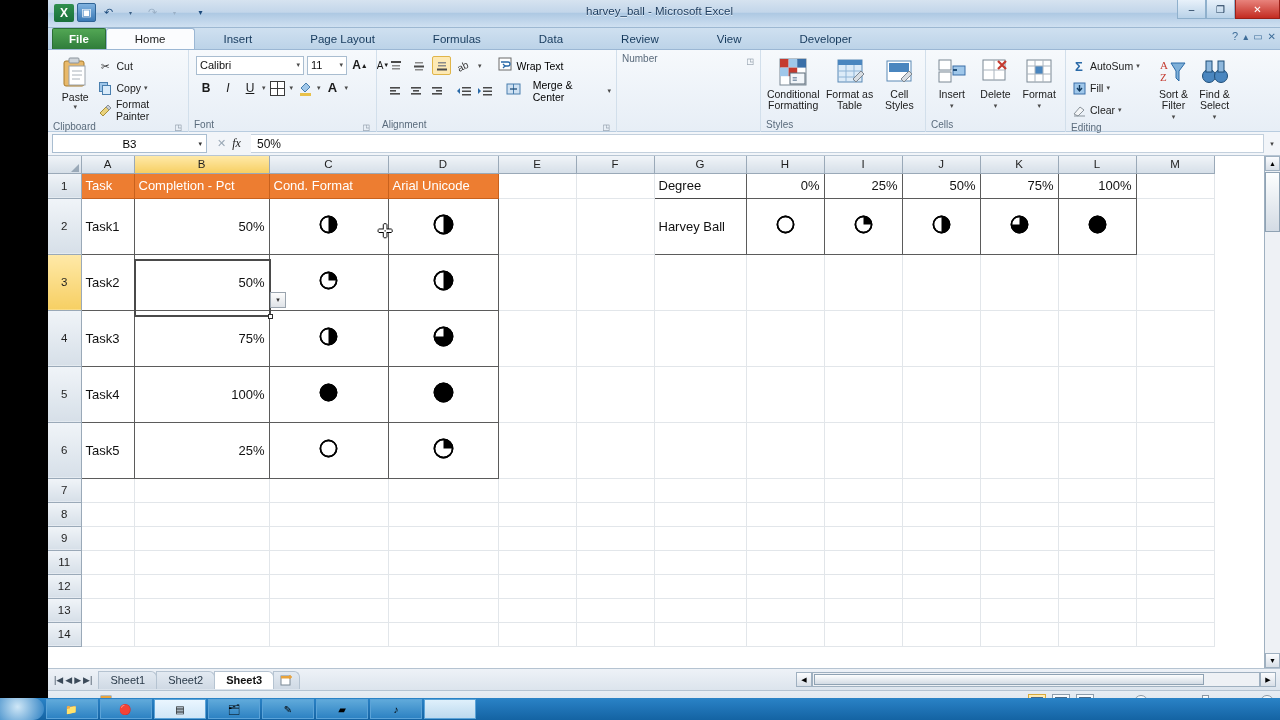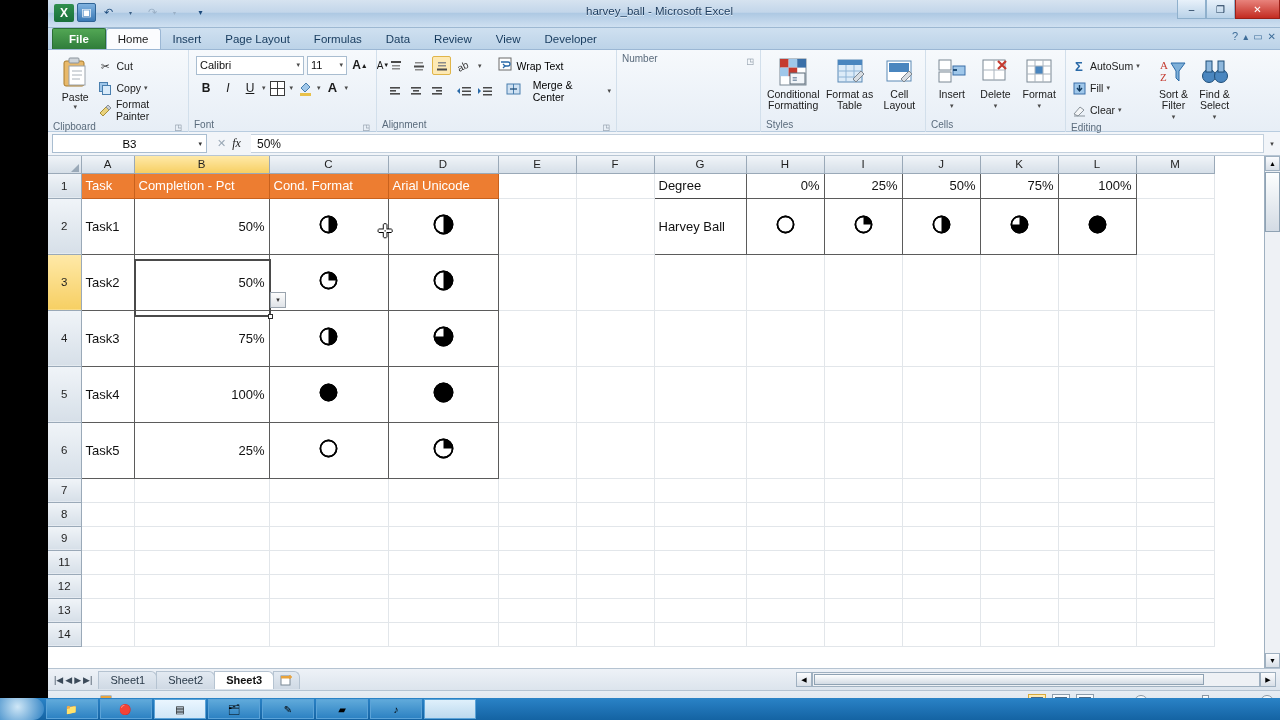--- a/index.html
+++ b/index.html
@@ -52,21 +52,21 @@
     border-color:#9b2018; color:#fff;
   }
 
   
   .tabbar {
     height: 22px; background: linear-gradient(to bottom,#cfe0f0,#bcd3e8);
     border-bottom: 1px solid #9bb7d4; position: relative;
     display: flex; align-items: flex-end; padding-left: 4px;
   }
   .tab {
-    height: 21px; padding: 0 11px; font-size: 11.5px; color: #15395c;
+    height: 21px; padding: 0 28px; font-size: 11.5px; color: #15395c;
     display: flex; align-items: center; border: 1px solid transparent;
     border-bottom: none;
   }
   .tab.file {
     background: linear-gradient(to bottom,#52a654,#2f7d3a);
     color: #fff; font-weight: bold; border-color:#2b6f34;
     border-radius: 2px 2px 0 0; padding: 0 16px;
   }
   .tab.active {
     background: #fbfcfe; border-color: #9bb7d4; border-radius: 3px 3px 0 0;
@@ -523,21 +523,21 @@
           <span>Format as Table</span>
         </div>
         <div class="stylebtn" style="width:50px">
           <span class="gi">
             <svg width="30" height="30" viewBox="0 0 30 30">
               <rect x="3" y="4" width="24" height="20" fill="#fff" stroke="#5a89b5"></rect>
               <rect x="5" y="6" width="20" height="9" fill="#4a86bf"></rect>
               <path d="M17 22 L25 14 L28 17 L20 25 Z" fill="#d8dde2" stroke="#7d868f"></path>
             </svg>
           </span>
-          <span>Cell Layout</span>
+          <span>Cell Styles</span>
         </div>
       </div>
       <div class="grp-label">
         <span>Styles</span>
       </div>
     </div>
 
     <div class="grp" style="width:140px">
       <div class="grp-body" style="padding-top:2px;gap:2px">
         <div class="cellbtn">

